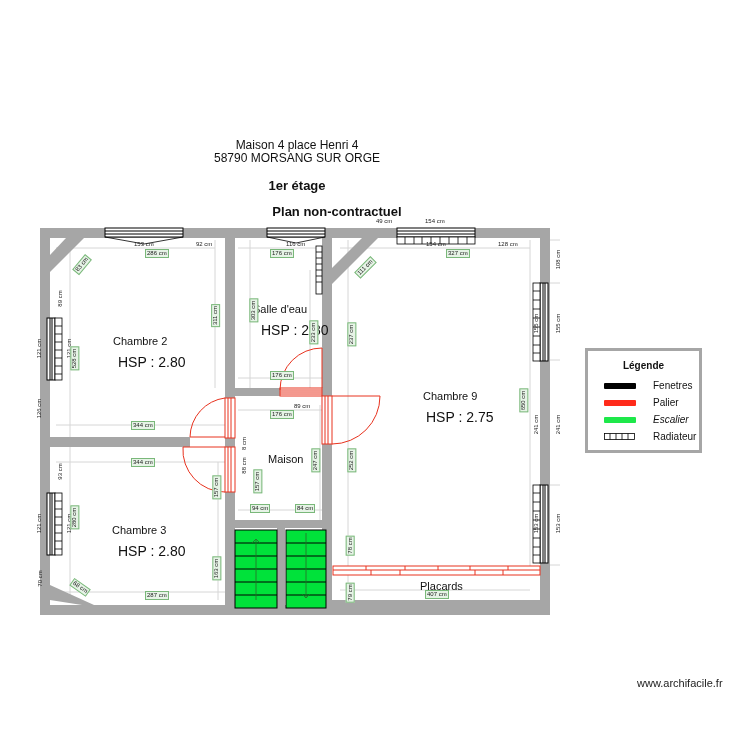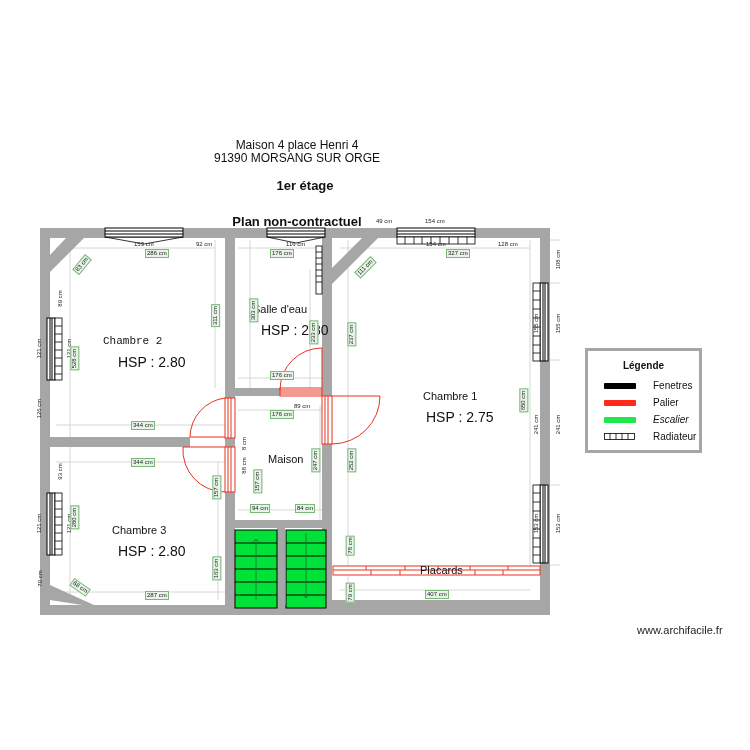--- a/index.html
+++ b/index.html
@@ -10,29 +10,29 @@
   .hsp { position:absolute; font-size:14px; white-space:nowrap; }
   .dim { position:absolute; font-size:6px; color:#222; white-space:nowrap; line-height:7px; }
   .dim-green { position:absolute; font-size:6px; color:#222; background:#e6f3e6; border:1px solid #7ab87a; padding:0 1px; white-space:nowrap; line-height:7px; }
   .v { transform:rotate(-90deg); transform-origin:center center; }
   svg { position:absolute; left:0; top:0; }
   .legend { position:absolute; left:585px; top:348px; width:117px; height:105px; border:3px solid #a6a6a6; background:#fff; box-sizing:border-box; }
   .legend-title { position:absolute; top:9px; left:0; width:100%; text-align:center; font-size:10px; font-weight:bold; }
   .legend-item { position:absolute; left:9px; height:12px; width:104px; }
   .legend-swatch { position:absolute; left:7px; top:3px; width:32px; height:6px; border-radius:1px; }
   .legend-text { position:absolute; left:56px; top:0; font-size:10px; line-height:12px; }
-  .watermark { position:absolute; left:637px; top:624px; font-size:11px; color:#222; }
+  .watermark { position:absolute; left:637px; top:677px; font-size:11px; color:#222; }
 </style>
 </head>
 <body>
 
 <div class="title-line" style="top:139px;">Maison 4 place Henri 4</div>
-<div class="title-line" style="top:152px;">91390 MORSANG SUR ORGE</div>
-<div class="title-line title-bold" style="top:179px;margin-left:8px;">1er étage</div>
-<div class="title-line title-bold" style="top:215px;">Plan non-contractuel</div>
+<div class="title-line" style="top:152px;">58790 MORSANG SUR ORGE</div>
+<div class="title-line title-bold" style="top:179px;">1er étage</div>
+<div class="title-line title-bold" style="top:205px;padding-left:40px;">Plan non-contractuel</div>
 
 <svg width="750" height="750">
 
   <g stroke="#d6d6d6" stroke-width="1" fill="none">
     <line x1="56" y1="248" x2="215" y2="248"></line>
     <line x1="56" y1="425" x2="225" y2="425"></line>
     <line x1="56" y1="462" x2="225" y2="462"></line>
     <line x1="56" y1="592" x2="225" y2="592"></line>
     <line x1="70" y1="240" x2="70" y2="600"></line>
     <line x1="215" y1="240" x2="215" y2="388"></line>
@@ -223,30 +223,30 @@
     <line x1="286" y1="595" x2="326" y2="595"></line>
   </g>
   <g stroke="#2a6a2a" stroke-width="0.8" fill="none">
     <line x1="256" y1="540" x2="256" y2="600"></line>
     <polyline points="252,543 256,539 260,543"></polyline>
     <line x1="306" y1="533" x2="306" y2="598"></line>
     <polyline points="302,594 306,598 310,594"></polyline>
   </g>
 </svg>
 
-<div class="room-label" style="left:103px; top:335px;font-family:Liberation Mono, monospace;">Chambre 2</div>
+<div class="room-label" style="left:113px; top:335px;">Chambre 2</div>
 <div class="hsp" style="left:118px; top:354px;">HSP : 2.80</div>
 <div class="room-label" style="left:253px; top:303px;">Salle d'eau</div>
 <div class="hsp" style="left:261px; top:322px;">HSP : 2.80</div>
-<div class="room-label" style="left:423px; top:390px;">Chambre 1</div>
+<div class="room-label" style="left:423px; top:390px;">Chambre 9</div>
 <div class="hsp" style="left:426px; top:409px;">HSP : 2.75</div>
 <div class="room-label" style="left:268px; top:453px;">Maison</div>
 <div class="room-label" style="left:112px; top:524px;">Chambre 3</div>
 <div class="hsp" style="left:118px; top:543px;">HSP : 2.80</div>
-<div class="room-label" style="left:420px; top:564px;">Placards</div>
+<div class="room-label" style="left:420px; top:580px;">Placards</div>
 
 <div class="dim" style="left:134px; top:241px;">153 cm</div>
 <div class="dim" style="left:196px; top:241px;">92 cm</div>
 <div class="dim-green" style="left:145px; top:249px;">286 cm</div>
 <div class="dim-green" style="left:72px; top:260px; transform:rotate(-50deg);">83 cm</div>
 <div class="dim v" style="left:52px; top:295px;">89 cm</div>
 <div class="dim v" style="left:30px; top:345px;">121 cm</div>
 <div class="dim v" style="left:60px; top:345px;">121 cm</div>
 <div class="dim-green v" style="left:63px; top:354px;">528 cm</div>
 <div class="dim v" style="left:30px; top:405px;">126 cm</div>

